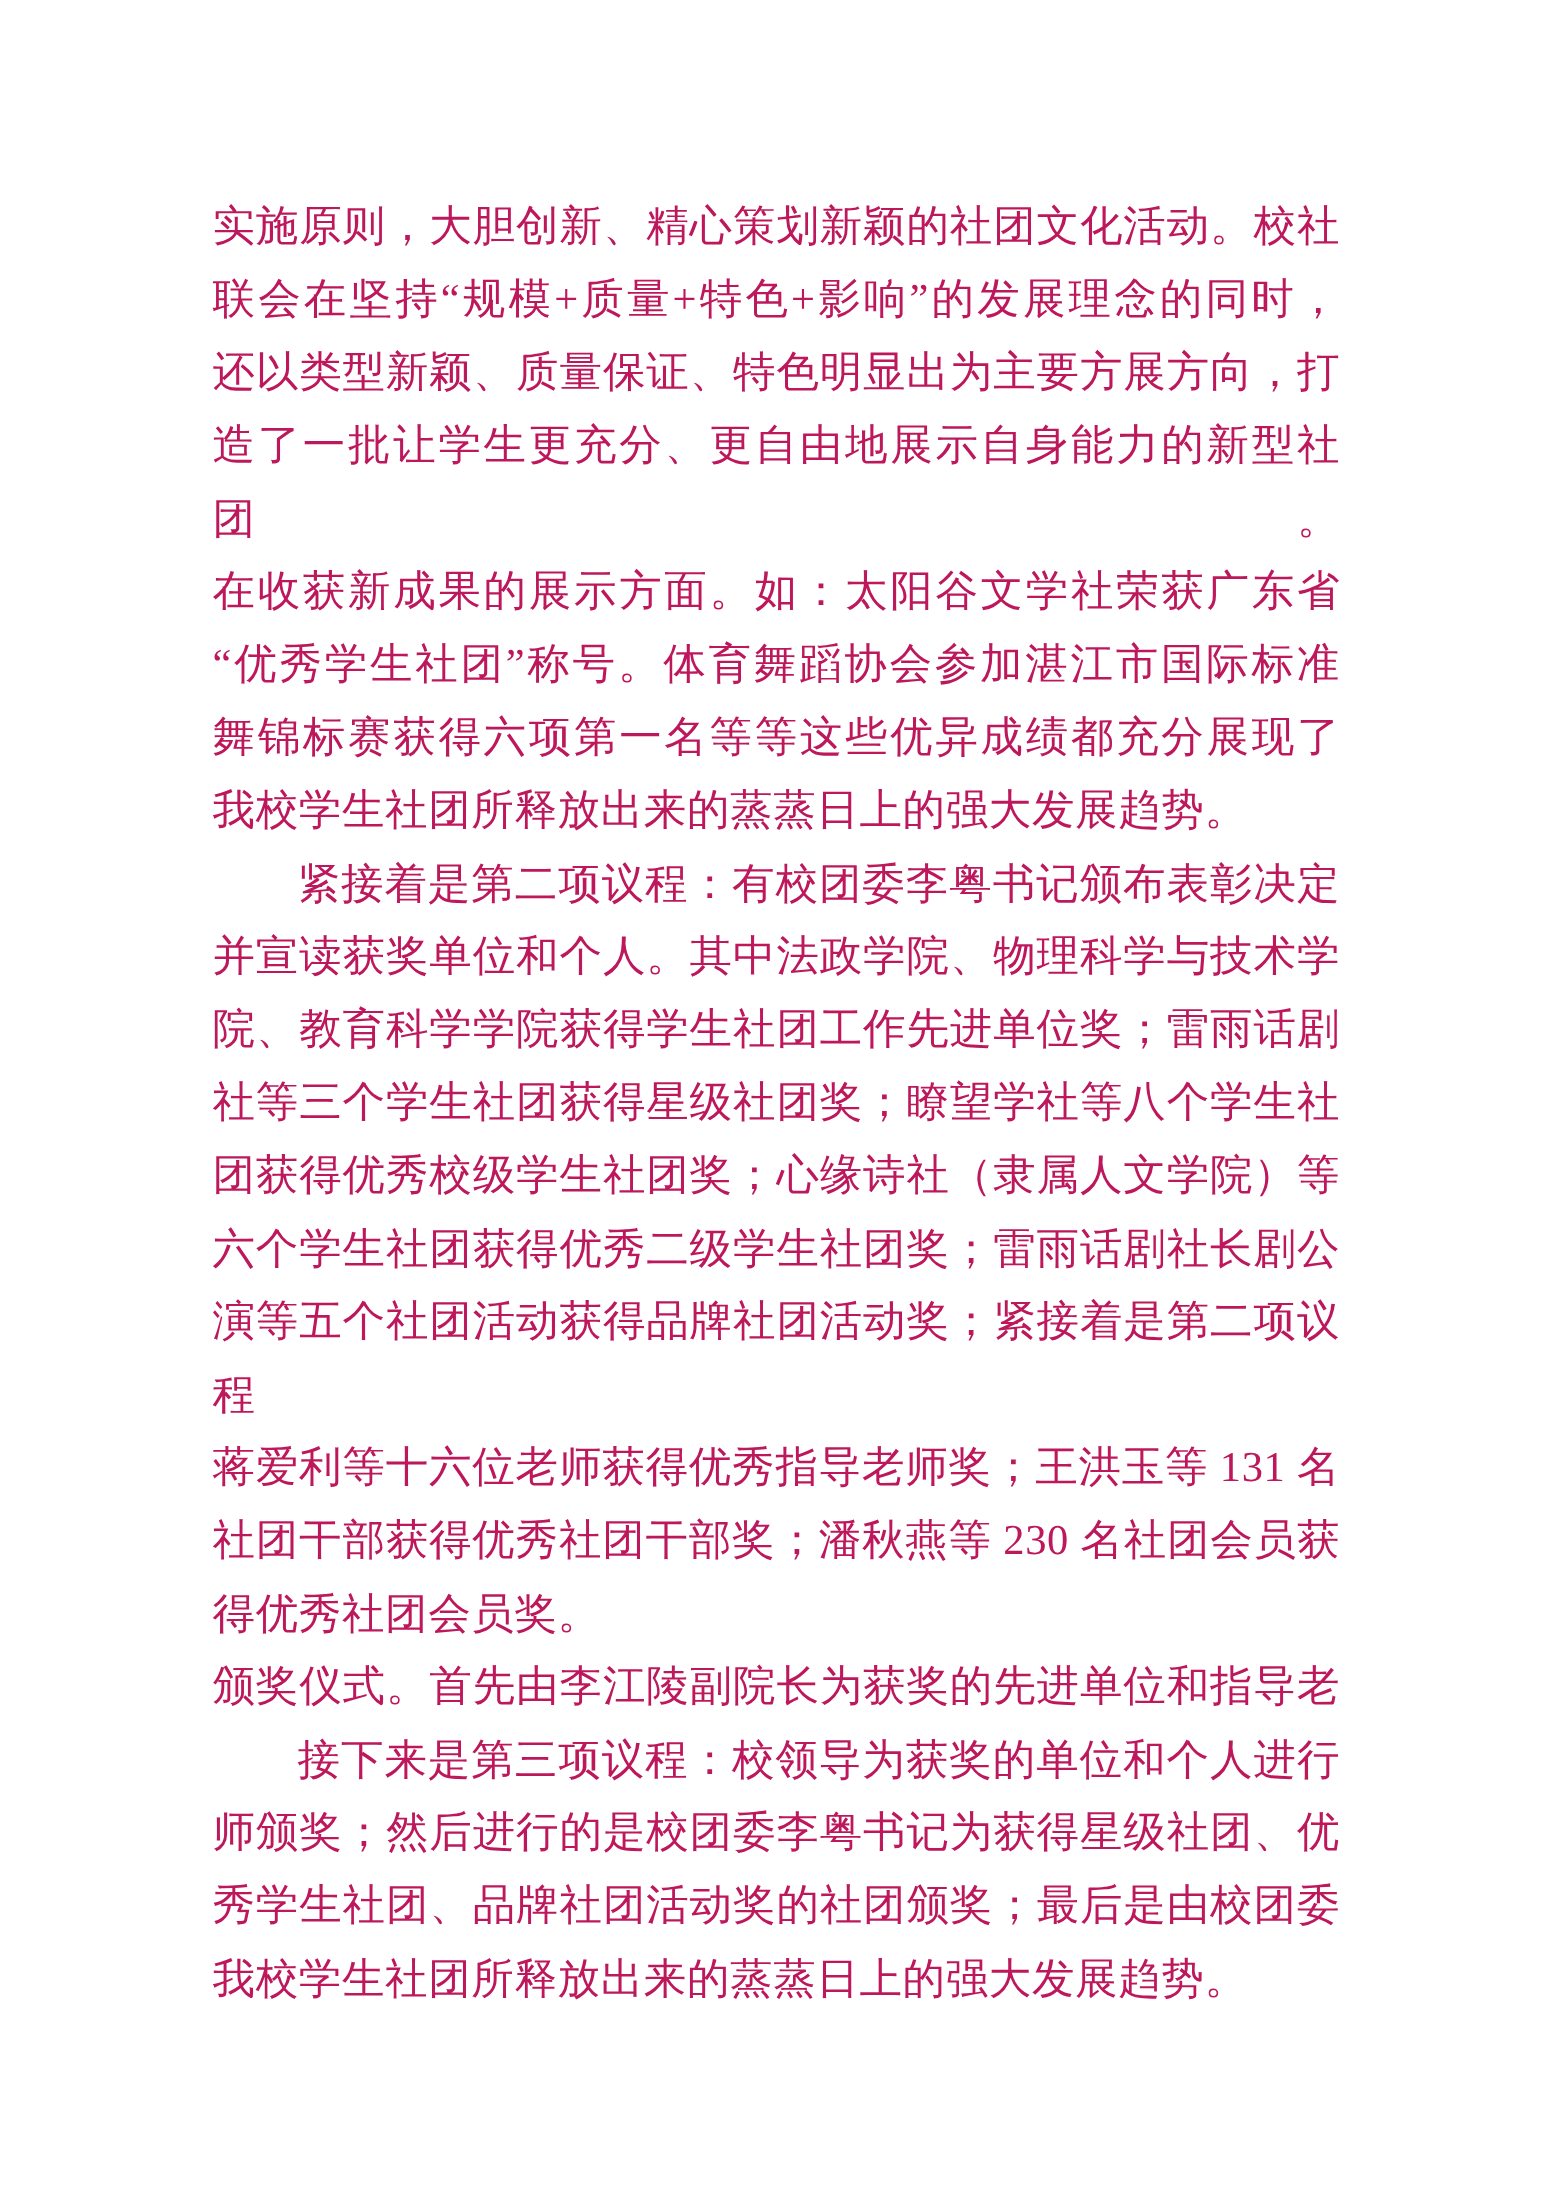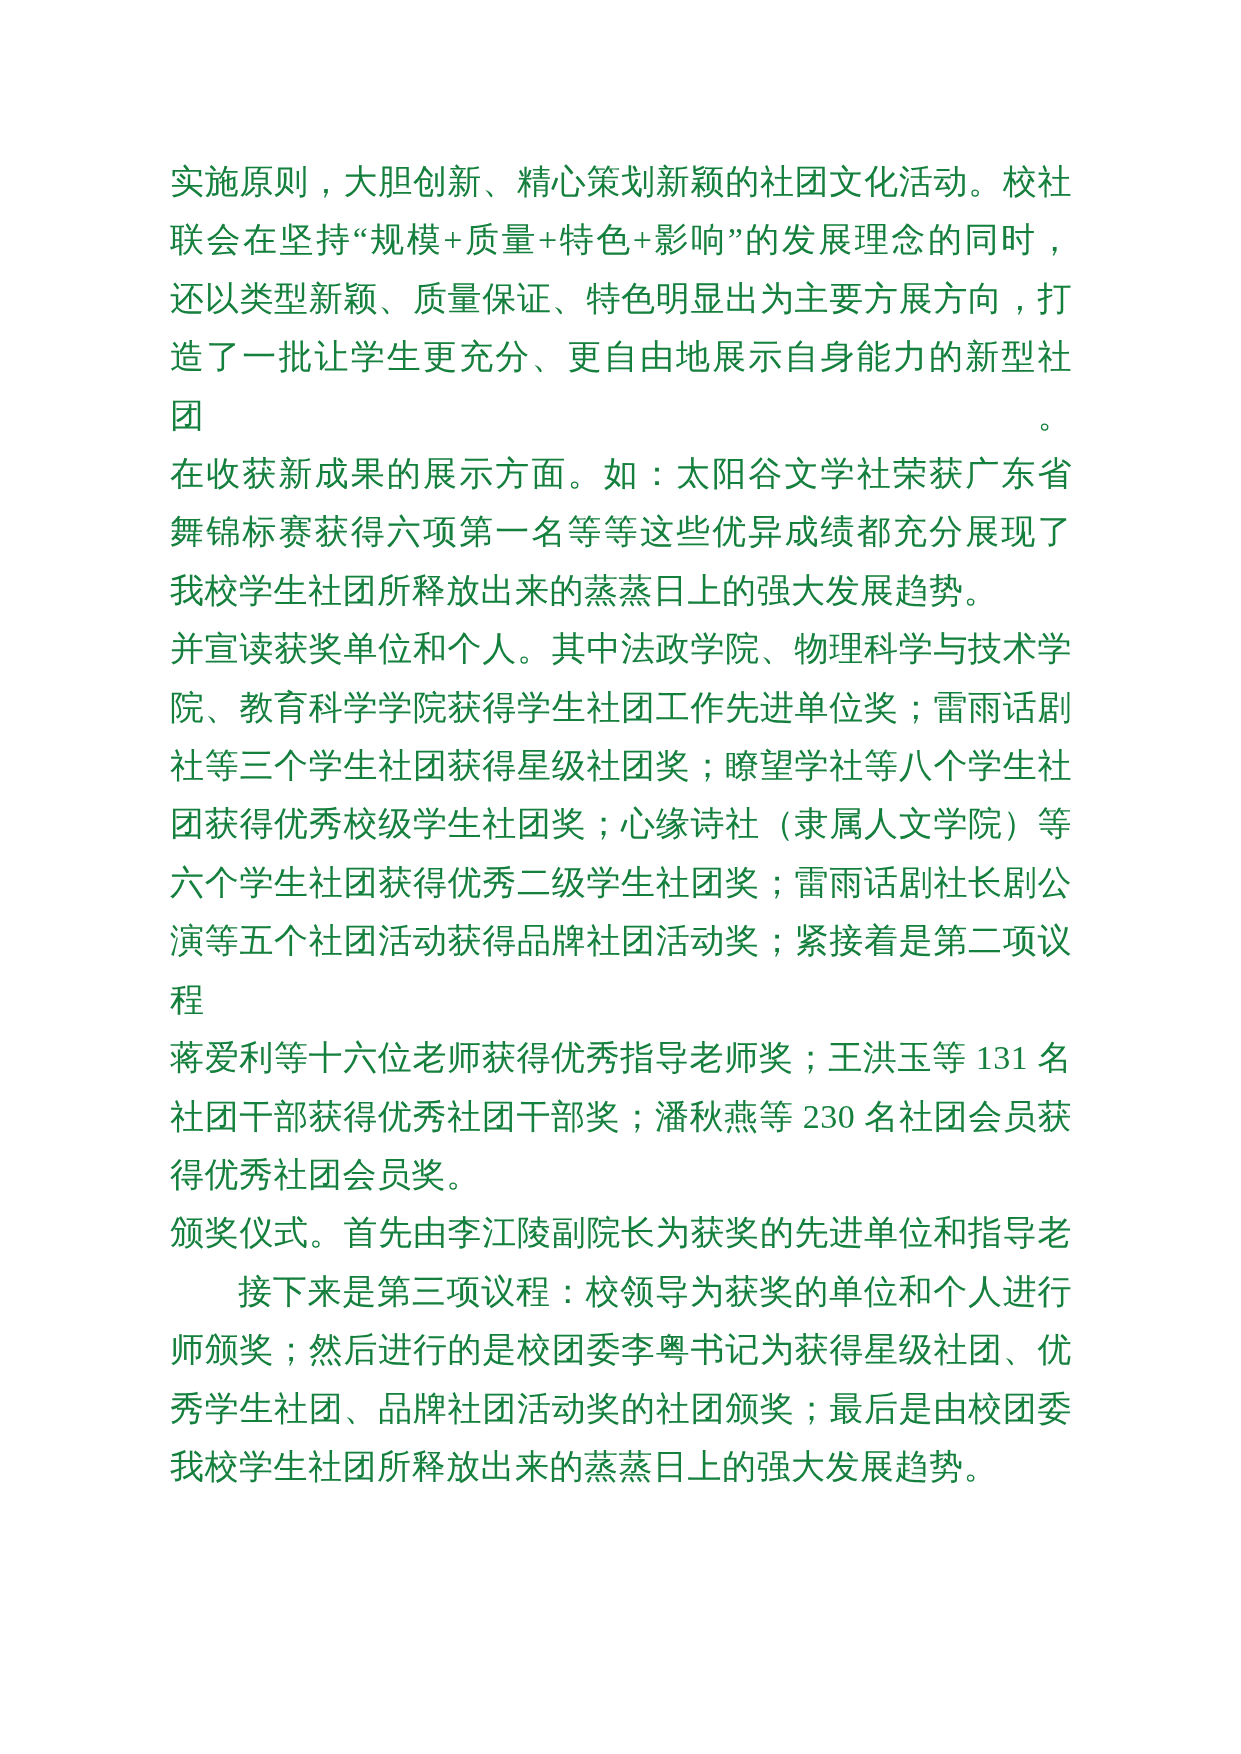--- a/index.html
+++ b/index.html
@@ -27,21 +27,21 @@
     top: 153px;
     width: 902px;
   }
   .paragraph {
     margin: 0;
     padding: 0;
   }
   .line {
     font-size: 34px;
     line-height: 58.4px;
-    color: #15803d;
+    color: #be185d;
     text-align: justify;
     text-align-last: justify;
     text-justify: inter-character;
     letter-spacing: 0.5px;
     white-space: pre-wrap;
   }
   .line.indent {
     text-indent: 2em;
   }
   .line.para-last {
@@ -52,24 +52,26 @@
 <body>
 
 <div class="page" style="background: rgb(255, 255, 255);">
   <div class="content" id="doc-content" style="color: rgb(28, 28, 28);">
       <div class="paragraph">
         <div class="line">实施原则，大胆创新、精心策划新颖的社团文化活动。校社</div>
         <div class="line">联会在坚持“规模+质量+特色+影响”的发展理念的同时，</div>
         <div class="line">还以类型新颖、质量保证、特色明显出为主要方展方向，打</div>
         <div class="line">造了一批让学生更充分、更自由地展示自身能力的新型社团。</div>
         <div class="line">在收获新成果的展示方面。如：太阳谷文学社荣获广东省</div>
+        <div class="line">“优秀学生社团”称号。体育舞蹈协会参加湛江市国际标准</div>
         <div class="line">舞锦标赛获得六项第一名等等这些优异成绩都充分展现了</div>
         <div class="line para-last">我校学生社团所释放出来的蒸蒸日上的强大发展趋势。</div>
       </div>
       <div class="paragraph">
+        <div class="line indent">紧接着是第二项议程：有校团委李粤书记颁布表彰决定</div>
         <div class="line">并宣读获奖单位和个人。其中法政学院、物理科学与技术学</div>
         <div class="line">院、教育科学学院获得学生社团工作先进单位奖；雷雨话剧</div>
         <div class="line">社等三个学生社团获得星级社团奖；瞭望学社等八个学生社</div>
         <div class="line">团获得优秀校级学生社团奖；心缘诗社（隶属人文学院）等</div>
         <div class="line">六个学生社团获得优秀二级学生社团奖；雷雨话剧社长剧公</div>
         <div class="line">演等五个社团活动获得品牌社团活动奖；紧接着是第二项议程</div>
         <div class="line">蒋爱利等十六位老师获得优秀指导老师奖；王洪玉等 131 名</div>
         <div class="line">社团干部获得优秀社团干部奖；潘秋燕等 230 名社团会员获</div>
         <div class="line para-last">得优秀社团会员奖。</div>
       </div>

